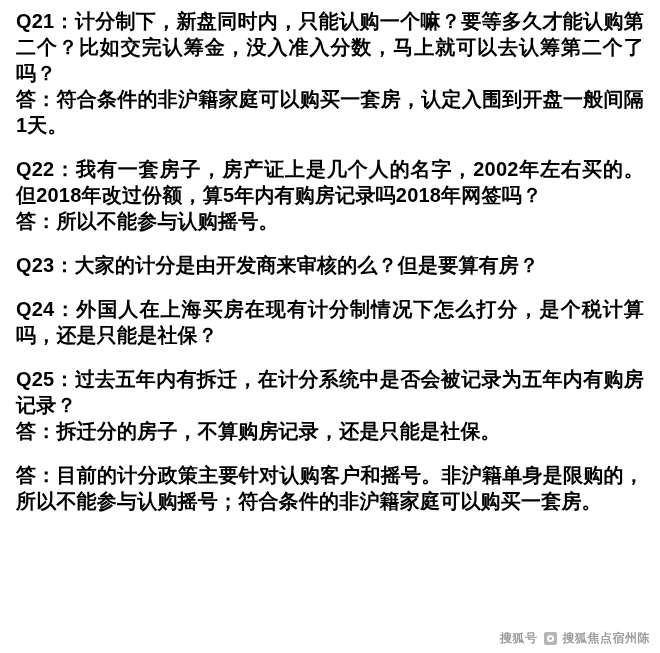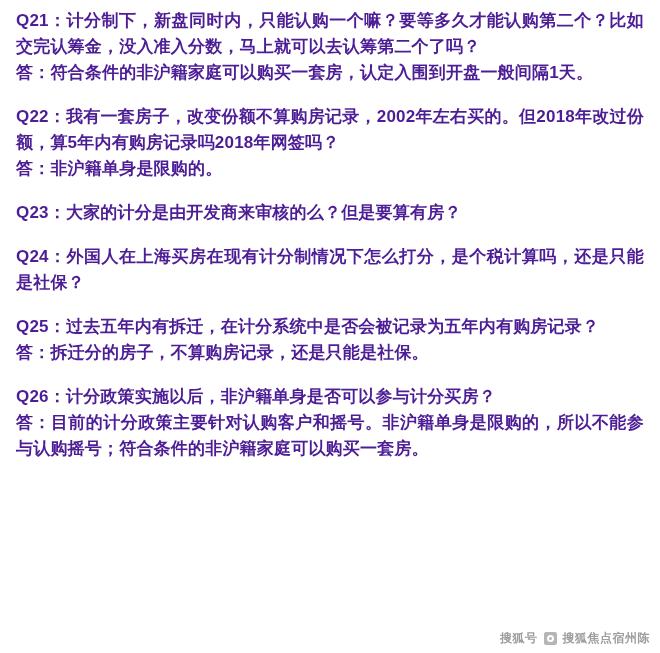--- a/index.html
+++ b/index.html
@@ -19,24 +19,24 @@
     width: 660px;
     height: 653px;
     box-sizing: border-box;
     padding: 8px 16px 0 16px;
     background: #ffffff;
   }
   .qa-block {
     margin-bottom: 18px;
   }
   .qa-line {
-    font-size: 17px;
+    font-size: 20px;
     line-height: 26px;
     letter-spacing: 0.2px;
-    color: #4c1d95;
+    color: #000000;
     text-align: justify;
     word-break: break-all;
   }
   .q-line {
     font-weight: bold;
   }
   .q-label {
     font-weight: bold;
   }
   .a-line {
@@ -81,39 +81,38 @@
 <body>
 
 <div class="page">
 
   <div class="qa-block">
     <div class="qa-line q-line"><span class="q-label">Q21：</span><span>计分制下，新盘同时内，只能认购一个嘛？要等多久才能认购第二个？比如交完认筹金，没入准入分数，马上就可以去认筹第二个了吗？</span></div>
     <div class="qa-line a-line"><span>答：</span><span>符合条件的非沪籍家庭可以购买一套房，认定入围到开盘一般间隔1天。</span></div>
   </div>
 
   <div class="qa-block">
-    <div class="qa-line q-line"><span class="q-label">Q22：</span><span>我有一套房子，改变份额不算购房记录，2002年左右买的。但2018年改过份额，算5年内有购房记录吗2018年网签吗？</span></div>
-    <div class="qa-line a-line"><span>答：</span><span>非沪籍单身是限购的。</span></div>
+    <div class="qa-line q-line"><span class="q-label">Q22：</span><span>我有一套房子，房产证上是几个人的名字，2002年左右买的。但2018年改过份额，算5年内有购房记录吗2018年网签吗？</span></div>
+    <div class="qa-line a-line"><span>答：</span><span>所以不能参与认购摇号。</span></div>
   </div>
 
   <div class="qa-block">
     <div class="qa-line q-line"><span class="q-label">Q23：</span><span>大家的计分是由开发商来审核的么？但是要算有房？</span></div>
   </div>
 
   <div class="qa-block">
     <div class="qa-line q-line"><span class="q-label">Q24：</span><span>外国人在上海买房在现有计分制情况下怎么打分，是个税计算吗，还是只能是社保？</span></div>
   </div>
 
   <div class="qa-block">
     <div class="qa-line q-line"><span class="q-label">Q25：</span><span>过去五年内有拆迁，在计分系统中是否会被记录为五年内有购房记录？</span></div>
     <div class="qa-line a-line"><span>答：</span><span>拆迁分的房子，不算购房记录，还是只能是社保。</span></div>
   </div>
 
   <div class="qa-block">
-    <div class="qa-line q-line"><span class="q-label">Q26：</span><span>计分政策实施以后，非沪籍单身是否可以参与计分买房？</span></div>
     <div class="qa-line a-line"><span>答：</span><span>目前的计分政策主要针对认购客户和摇号。非沪籍单身是限购的，所以不能参与认购摇号；符合条件的非沪籍家庭可以购买一套房。</span></div>
   </div>
 
   <div class="watermark">
     <span class="wm-text">搜狐号</span>
     <span class="wm-logo"></span>
     <span class="wm-text">搜狐焦点宿州陈</span>
   </div>
 
 </div>

